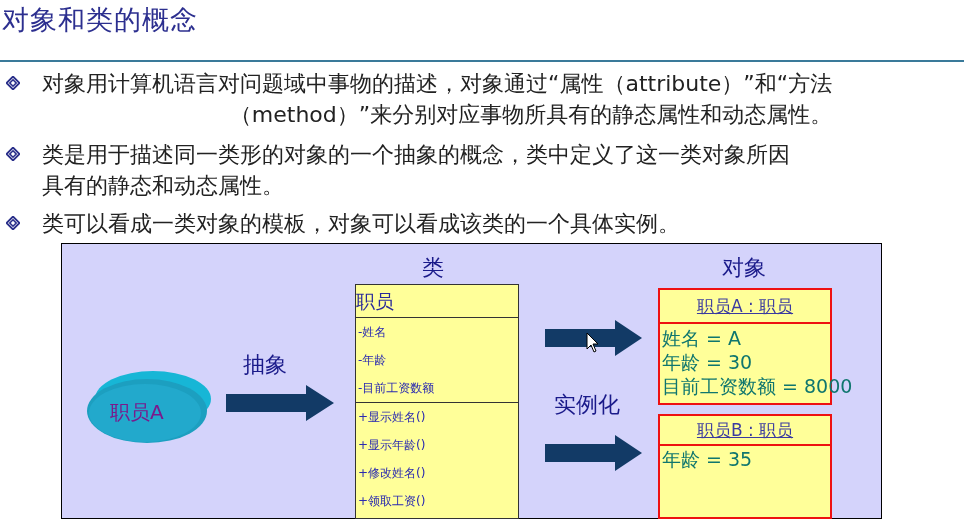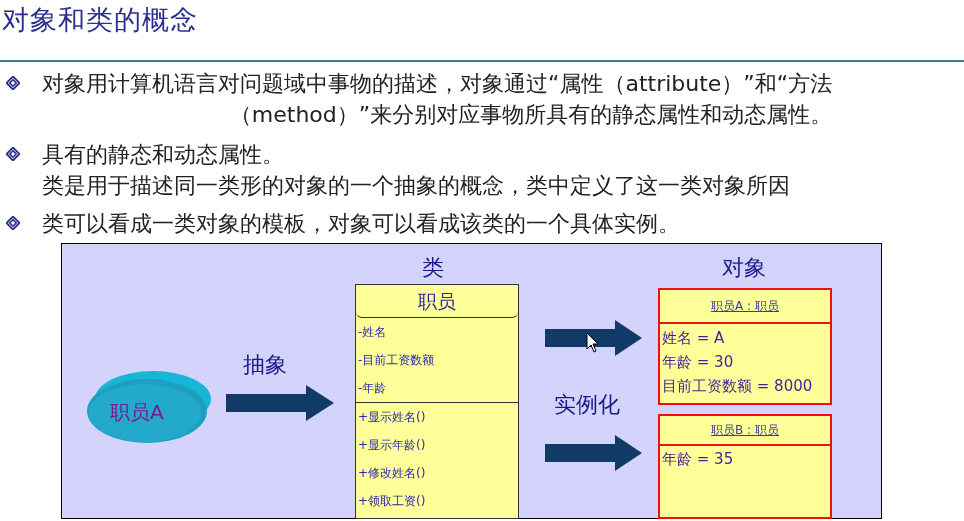--- a/index.html
+++ b/index.html
@@ -34,34 +34,34 @@
   }
   .label-big {
     position: absolute; font-size: 22px; color: #1a1a8a; font-family: "DejaVu Sans", sans-serif;
   }
   .arrow { position: absolute; }
   .uml {
     position: absolute; left: 293px; top: 40px; width: 162px; height: 233px;
     background: #ffff99; border: 1.5px solid #333;
     font-family: "DejaVu Sans", sans-serif; color: #2a2ab0;
   }
-  .uml .head { height: 32px; border-bottom: 1.5px solid #333; text-align: center; font-size: 19px; line-height: 32px; color: #2a2a9a; border-radius: 6px; }
+  .uml .head { height: 32px; border-bottom: 1.5px solid #333; text-align: left; font-size: 19px; line-height: 32px; color: #2a2a9a; }
   .uml .attrs { height: 84px; border-bottom: 1.5px solid #333; padding-left: 2px; }
   .uml .ops { padding-left: 2px; }
   .uml .row { font-size: 12px; line-height: 28px; white-space: nowrap; }
   .obj {
     position: absolute; left: 596px; width: 170px; height: 113px;
     background: #ffff99; border: 2px solid #ee1111; font-family: "DejaVu Sans", sans-serif;
   }
   .obj .head {
-    height: 32px; border-bottom: 2px solid #ee1111; text-align: center; font-size: 12px; line-height: 32px;
+    height: 32px; border-bottom: 2px solid #ee1111; text-align: center; font-size: 17px; line-height: 32px;
     color: #3a3aa0; text-decoration: underline;
   }
   .obj .body { padding-left: 2px; padding-top: 2px; }
-  .obj .row { font-size: 15px; line-height: 24px; color: #4c1d95; white-space: nowrap; }
+  .obj .row { font-size: 19px; line-height: 24px; color: #0f766e; white-space: nowrap; }
   .cursor { position: absolute; left: 524px; top: 88px; }
 </style>
 </head>
 <body>
 
 <div class="title">对象和类的概念</div>
 <div class="title-rule"></div>
 
 <div class="bullet" style="top:68px;">
   <svg class="diamond" viewBox="0 0 14 14">
@@ -73,22 +73,22 @@
     <span class="line" style="margin-left:-14px;">（method）”来分别对应事物所具有的静态属性和动态属性。</span>
   </div>
 </div>
 
 <div class="bullet" style="top:139px;">
   <svg class="diamond" viewBox="0 0 14 14">
     <polygon points="7,0.5 13.5,7 7,13.5 0.5,7" fill="none" stroke="#2a2f8a" stroke-width="1.8"></polygon>
     <polygon points="7,3.8 10.2,7 7,10.2 3.8,7" fill="none" stroke="#2a2f8a" stroke-width="1.6"></polygon>
   </svg>
   <div class="text" style="top:0;">
+    <span class="line">类是用于描述同一类形的对象的一个抽象的概念，类中定义了这一类对象所因</span>
     <span class="line">具有的静态和动态属性。</span>
-    <span class="line">类是用于描述同一类形的对象的一个抽象的概念，类中定义了这一类对象所因</span>
   </div>
 </div>
 
 <div class="bullet" style="top:208px;">
   <svg class="diamond" viewBox="0 0 14 14">
     <polygon points="7,0.5 13.5,7 7,13.5 0.5,7" fill="none" stroke="#2a2f8a" stroke-width="1.8"></polygon>
     <polygon points="7,3.8 10.2,7 7,10.2 3.8,7" fill="none" stroke="#2a2f8a" stroke-width="1.6"></polygon>
   </svg>
   <div class="text" style="top:0;">
     <span class="line">类可以看成一类对象的模板，对象可以看成该类的一个具体实例。</span>
@@ -108,22 +108,22 @@
   <svg class="arrow" style="left:164px; top:141px;" width="110" height="36" viewBox="0 0 110 36">
     <polygon points="0,9 80,9 80,0 108,18 80,36 80,27 0,27" fill="#123a66"></polygon>
   </svg>
 
   <div class="label-big" style="left:360px; top:9px;">类</div>
 
   <div class="uml">
     <div class="head">职员</div>
     <div class="attrs">
       <div class="row">-姓名</div>
+      <div class="row">-年龄</div>
       <div class="row">-目前工资数额</div>
-      <div class="row">-年龄</div>
     </div>
     <div class="ops">
       <div class="row">+显示姓名()</div>
       <div class="row">+显示年龄()</div>
       <div class="row">+修改姓名()</div>
       <div class="row">+领取工资()</div>
     </div>
   </div>
 
   <svg class="arrow" style="left:483px; top:76px;" width="98" height="36" viewBox="0 0 98 36">

